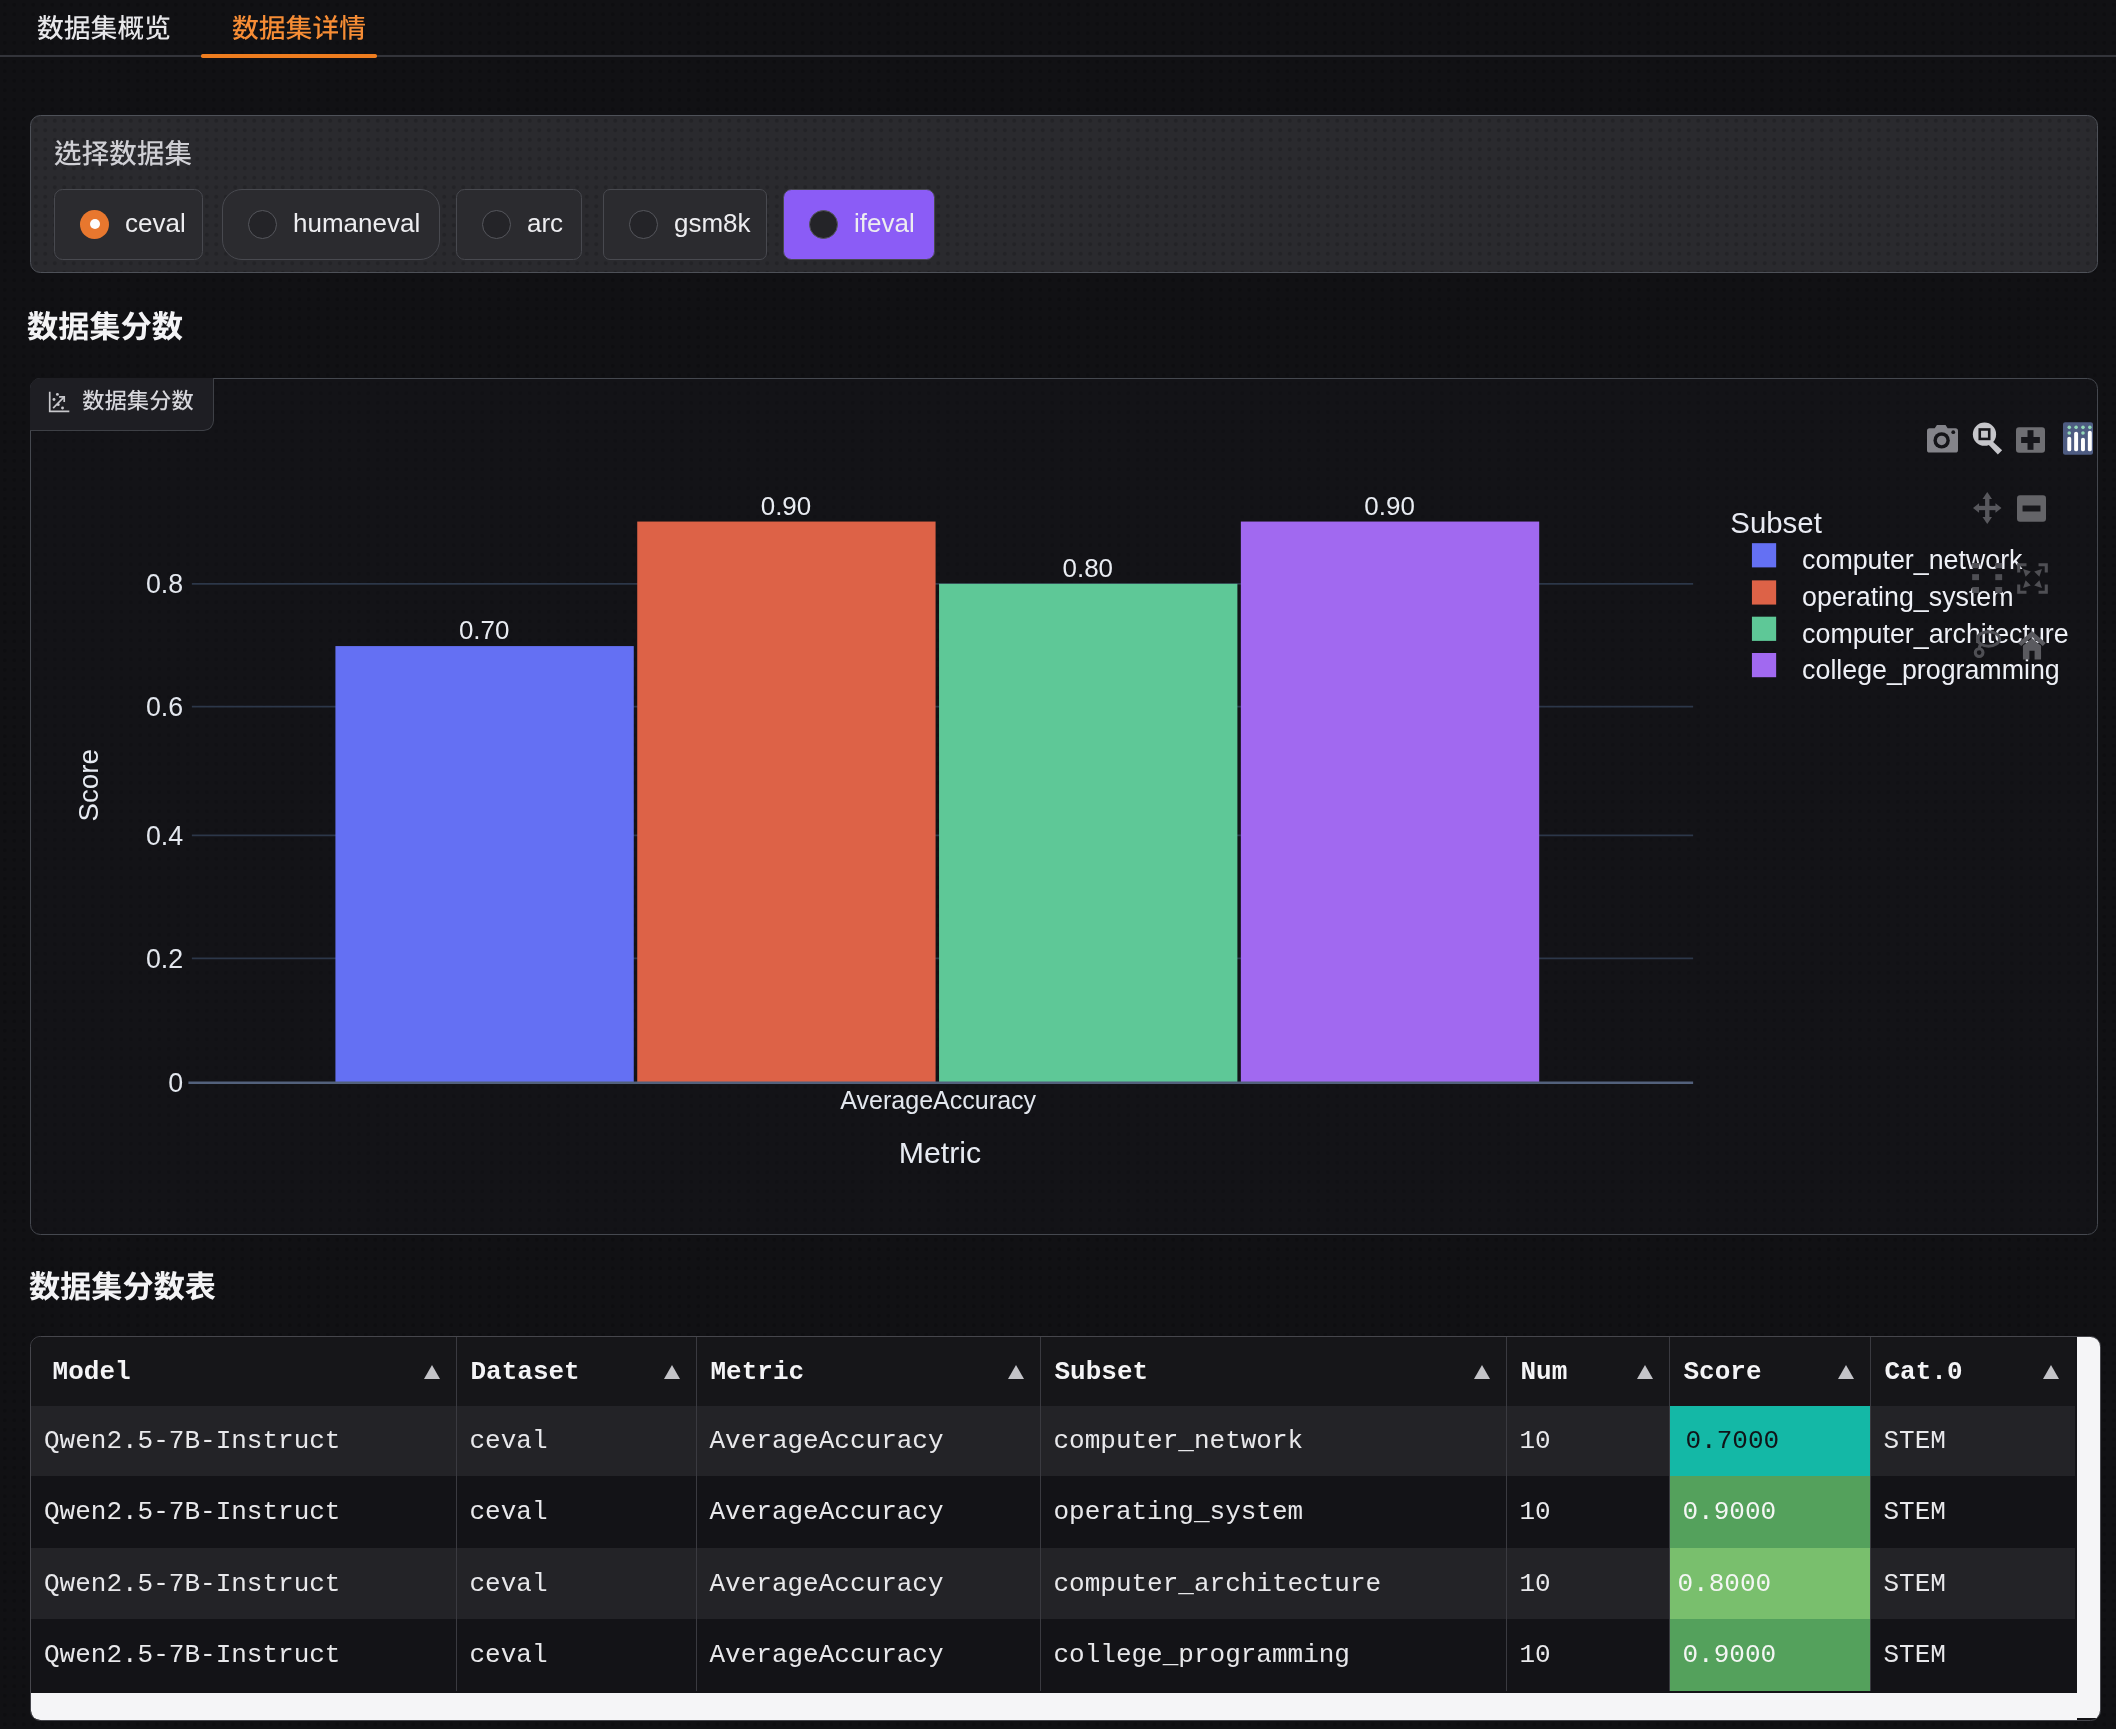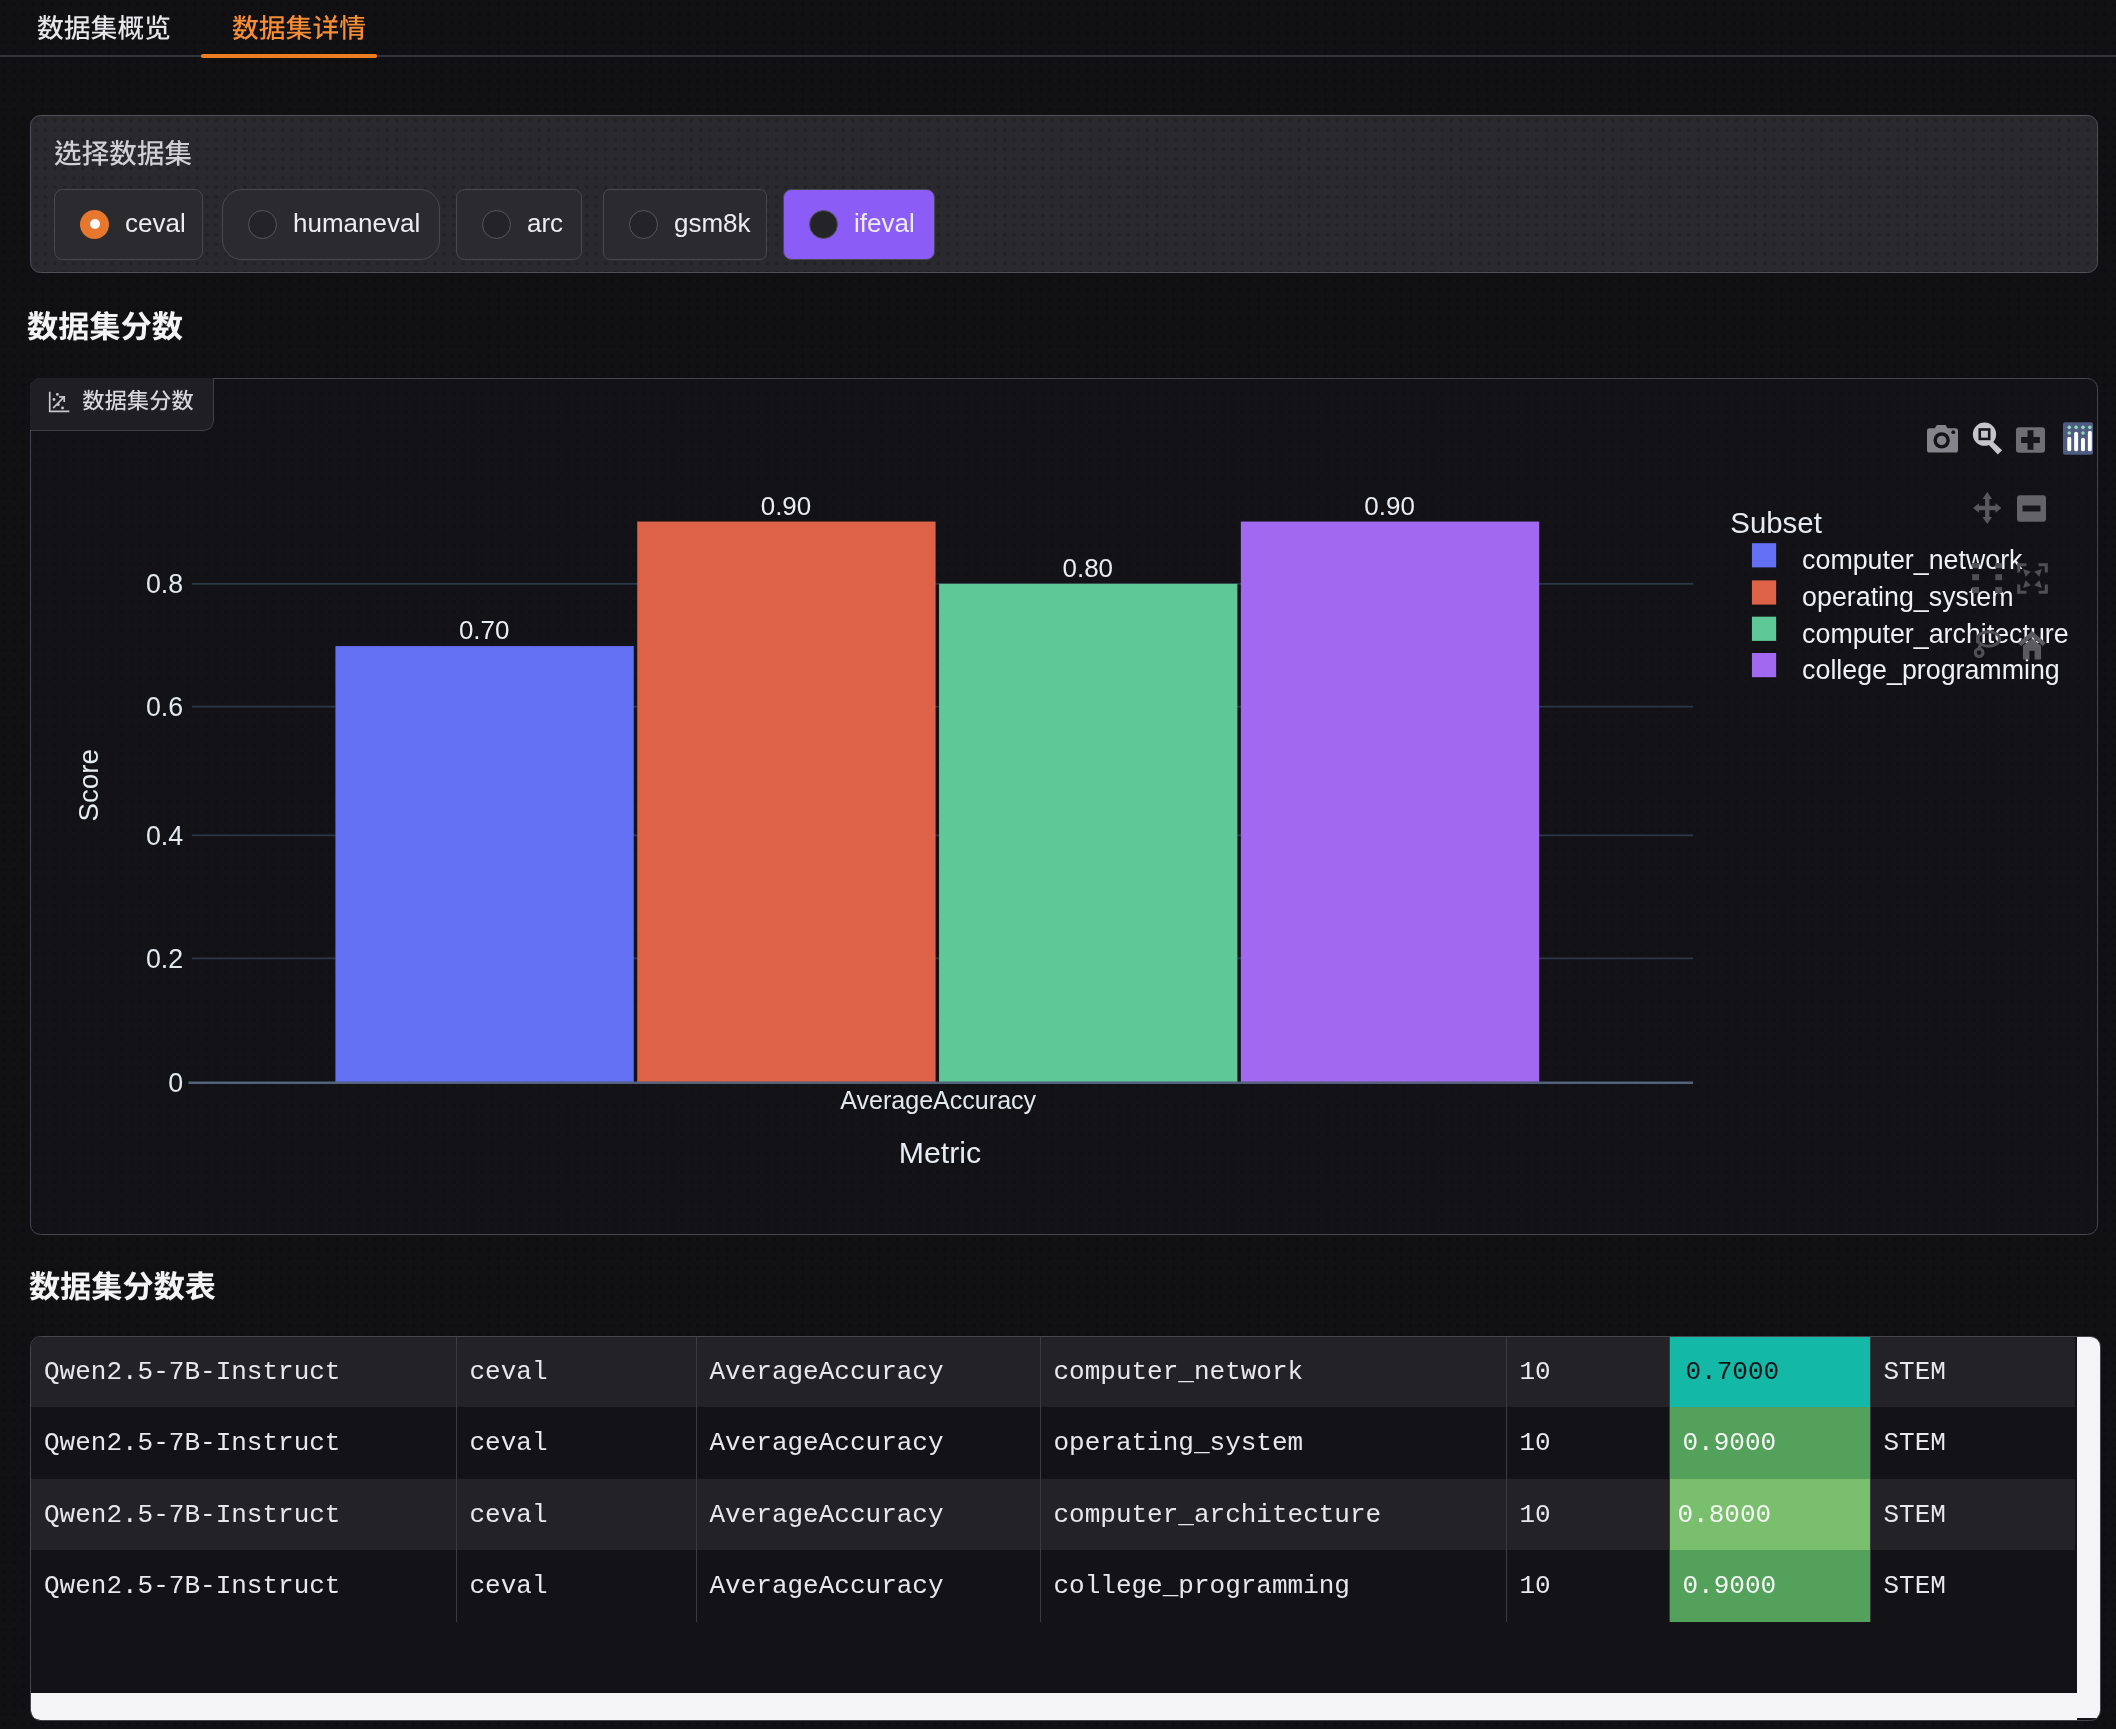--- a/index.html
+++ b/index.html
@@ -187,20 +187,29 @@
       <colgroup>
         <col style="width:425px">
         <col style="width:240px">
         <col style="width:344px">
         <col style="width:466px">
         <col style="width:163px">
         <col style="width:201px">
         <col style="width:205px">
       </colgroup>
       <tbody>
+        <tr style="height:69px;background:#161619">
+          <td style="position:relative;border-right:1.7px solid #3a3a40;padding-left:21.6px;color:#f4f4f6;font-weight:bold;font-size:26px">Model<span style="position:absolute;right:15.6px;top:28px;width:0;height:0;border-left:8.6px solid transparent;border-right:8.6px solid transparent;border-bottom:14px solid #c4c4c8"></span></td>
+          <td style="position:relative;border-right:1.7px solid #3a3a40;padding-left:14px;color:#f4f4f6;font-weight:bold;font-size:26px">Dataset<span style="position:absolute;right:15.6px;top:28px;width:0;height:0;border-left:8.6px solid transparent;border-right:8.6px solid transparent;border-bottom:14px solid #c4c4c8"></span></td>
+          <td style="position:relative;border-right:1.7px solid #3a3a40;padding-left:14px;color:#f4f4f6;font-weight:bold;font-size:26px">Metric<span style="position:absolute;right:15.6px;top:28px;width:0;height:0;border-left:8.6px solid transparent;border-right:8.6px solid transparent;border-bottom:14px solid #c4c4c8"></span></td>
+          <td style="position:relative;border-right:1.7px solid #3a3a40;padding-left:14px;color:#f4f4f6;font-weight:bold;font-size:26px">Subset<span style="position:absolute;right:15.6px;top:28px;width:0;height:0;border-left:8.6px solid transparent;border-right:8.6px solid transparent;border-bottom:14px solid #c4c4c8"></span></td>
+          <td style="position:relative;border-right:1.7px solid #3a3a40;padding-left:14px;color:#f4f4f6;font-weight:bold;font-size:26px">Num<span style="position:absolute;right:15.6px;top:28px;width:0;height:0;border-left:8.6px solid transparent;border-right:8.6px solid transparent;border-bottom:14px solid #c4c4c8"></span></td>
+          <td style="position:relative;border-right:1.7px solid #3a3a40;padding-left:14px;color:#f4f4f6;font-weight:bold;font-size:26px">Score<span style="position:absolute;right:15.6px;top:28px;width:0;height:0;border-left:8.6px solid transparent;border-right:8.6px solid transparent;border-bottom:14px solid #c4c4c8"></span></td>
+          <td style="position:relative;border-right:none;padding-left:14px;color:#f4f4f6;font-weight:bold;font-size:26px">Cat.0<span style="position:absolute;right:15.6px;top:28px;width:0;height:0;border-left:8.6px solid transparent;border-right:8.6px solid transparent;border-bottom:14px solid #c4c4c8"></span></td>
+        </tr>
         <tr style="height:70px;background:#232327">
           <td style="border-right:1.7px solid #3a3a40;padding-left:13px;color:#e8e8eb;font-size:26px">Qwen2.5-7B-Instruct</td>
           <td style="border-right:1.7px solid #3a3a40;padding-left:13px;color:#e8e8eb;font-size:26px">ceval</td>
           <td style="border-right:1.7px solid #3a3a40;padding-left:13px;color:#e8e8eb;font-size:26px">AverageAccuracy</td>
           <td style="border-right:1.7px solid #3a3a40;padding-left:13px;color:#e8e8eb;font-size:26px">computer_network</td>
           <td style="border-right:1.7px solid #3a3a40;padding-left:13px;color:#e8e8eb;font-size:26px">10</td>
           <td style="border-right:1.7px solid #3a3a40;padding-left:16px;color:#101418;font-size:26px;background:#14b8a6">0.7000</td>
           <td style="padding-left:13px;color:#e8e8eb;font-size:26px">STEM</td>
         </tr>
         <tr style="height:72px;background:#131317">

